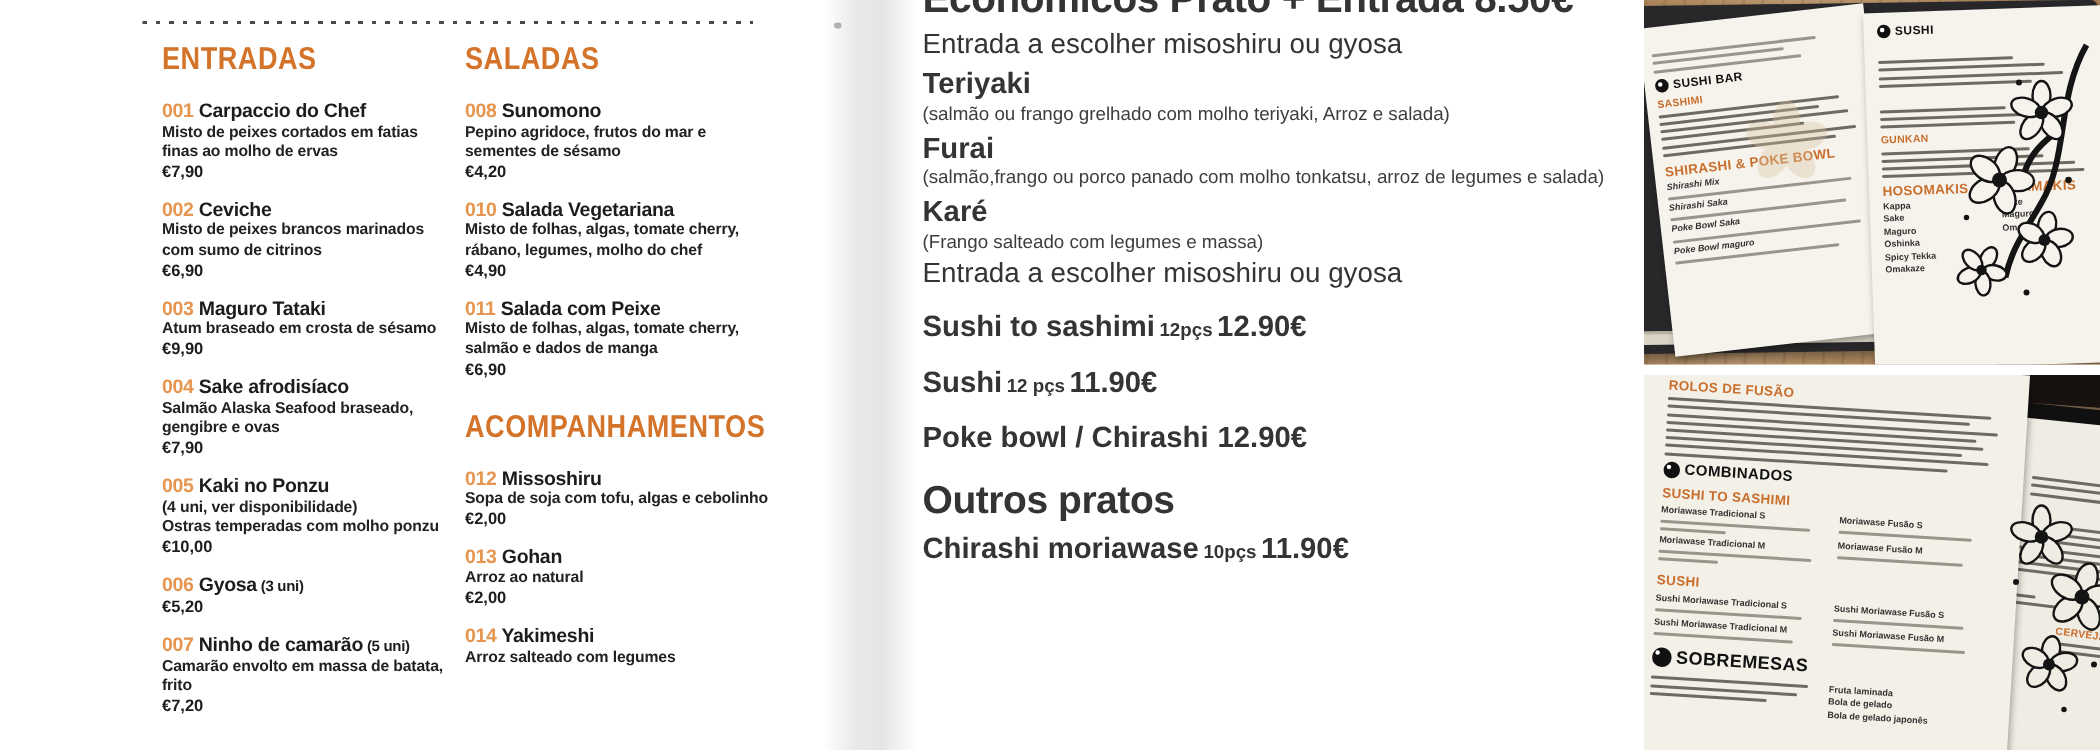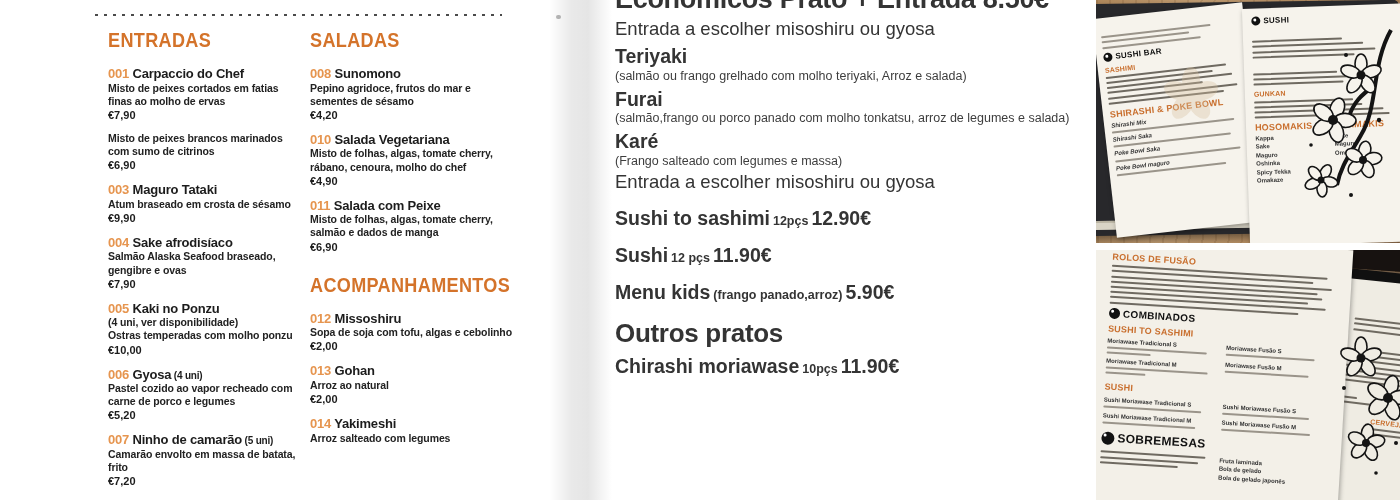--- a/index.html
+++ b/index.html
@@ -88,62 +88,62 @@
 
   <div class="abs lcol lcol1">
     <div class="lhead">ENTRADAS</div>
 
     <div class="litem">
       <div class="lnm"><span class="lnum">001</span> <span>Carpaccio do Chef</span></div>
       <div class="ldesc">Misto de peixes cortados em fatias finas ao molho de ervas</div>
       <div class="lprice">€7,90</div>
     </div>
     <div class="litem">
+      <div class="lnm"><span class="lnum">002</span> <span>Ceviche</span></div>
       <div class="ldesc">Misto de peixes brancos marinados com sumo de citrinos</div>
       <div class="lprice">€6,90</div>
     </div>
     <div class="litem">
       <div class="lnm"><span class="lnum">003</span> <span>Maguro Tataki</span></div>
       <div class="ldesc">Atum braseado em crosta de sésamo</div>
       <div class="lprice">€9,90</div>
     </div>
     <div class="litem">
       <div class="lnm"><span class="lnum">004</span> <span>Sake afrodisíaco</span></div>
       <div class="ldesc">Salmão Alaska Seafood braseado, gengibre e ovas</div>
       <div class="lprice">€7,90</div>
     </div>
     <div class="litem">
       <div class="lnm"><span class="lnum">005</span> <span>Kaki no Ponzu</span></div>
       <div class="ldesc">(4 uni, ver disponibilidade)
 Ostras temperadas com molho ponzu</div>
       <div class="lprice">€10,00</div>
     </div>
     <div class="litem">
-      <div class="lnm"><span class="lnum">006</span> <span>Gyosa</span><span class="lnote"> (4 uni)</span></div>
-      <div class="ldesc">Pastel cozido ao vapor recheado com carne de porco e legumes</div>
+      <div class="lnm"><span class="lnum">006</span> <span>Gyosa</span><span class="lnote"> (3 uni)</span></div>
       <div class="lprice">€5,20</div>
     </div>
     <div class="litem">
       <div class="lnm"><span class="lnum">007</span> <span>Ninho de camarão</span><span class="lnote"> (5 uni)</span></div>
       <div class="ldesc">Camarão envolto em massa de batata, frito</div>
       <div class="lprice">€7,20</div>
     </div>
   </div>
 
   <div class="abs lcol lcol2">
     <div class="lhead">SALADAS</div>
 
     <div class="litem">
       <div class="lnm"><span class="lnum">008</span> <span>Sunomono</span></div>
       <div class="ldesc">Pepino agridoce, frutos do mar e sementes de sésamo</div>
       <div class="lprice">€4,20</div>
     </div>
     <div class="litem">
       <div class="lnm"><span class="lnum">010</span> <span>Salada Vegetariana</span></div>
-      <div class="ldesc">Misto de folhas, algas, tomate cherry, rábano, cenoura, molho do chef</div>
+      <div class="ldesc">Misto de folhas, algas, tomate cherry, rábano, legumes, molho do chef</div>
       <div class="lprice">€4,90</div>
     </div>
     <div class="litem">
       <div class="lnm"><span class="lnum">011</span> <span>Salada com Peixe</span></div>
       <div class="ldesc">Misto de folhas, algas, tomate cherry, salmão e dados de manga</div>
       <div class="lprice">€6,90</div>
     </div>
 
     <div class="lhead lhead2">ACOMPANHAMENTOS</div>
 
@@ -175,21 +175,21 @@
       <div class="c-desc">(salmão,frango ou porco panado com molho tonkatsu, arroz de legumes e salada)</div>
       <div class="c-dish">Karé</div>
       <div class="c-desc">(Frango salteado com legumes e massa)</div>
     </div>
 
     <div class="c-sub">Entrada a escolher misoshiru ou gyosa</div>
 
     <div style="margin-top:4px;">
       <div class="c-row"><span>Sushi to sashimi</span><span class="c-qty">12pçs</span><span>12.90€</span></div>
       <div class="c-row"><span>Sushi</span><span class="c-qty">12 pçs</span><span>11.90€</span></div>
-      <div class="c-row"><span>Menu kids</span><span class="c-qty">(frango panado,arroz)</span><span>5.90€</span></div>
+      <div class="c-row"><span>Poke bowl / Chirashi</span><span class="c-qty"></span><span>12.90€</span></div>
     </div>
 
     <div class="c-big">Outros pratos</div>
 
     <div class="c-rows2" style="margin-top:2px;">
       <div class="c-row"><span>Chirashi moriawase</span><span class="c-qty">10pçs</span><span>11.90€</span></div>
       <div class="c-row"><span>Hot cheese</span><span class="c-qty">8pçs</span><span>10.90€</span></div>
 
     </div>
   </div>

